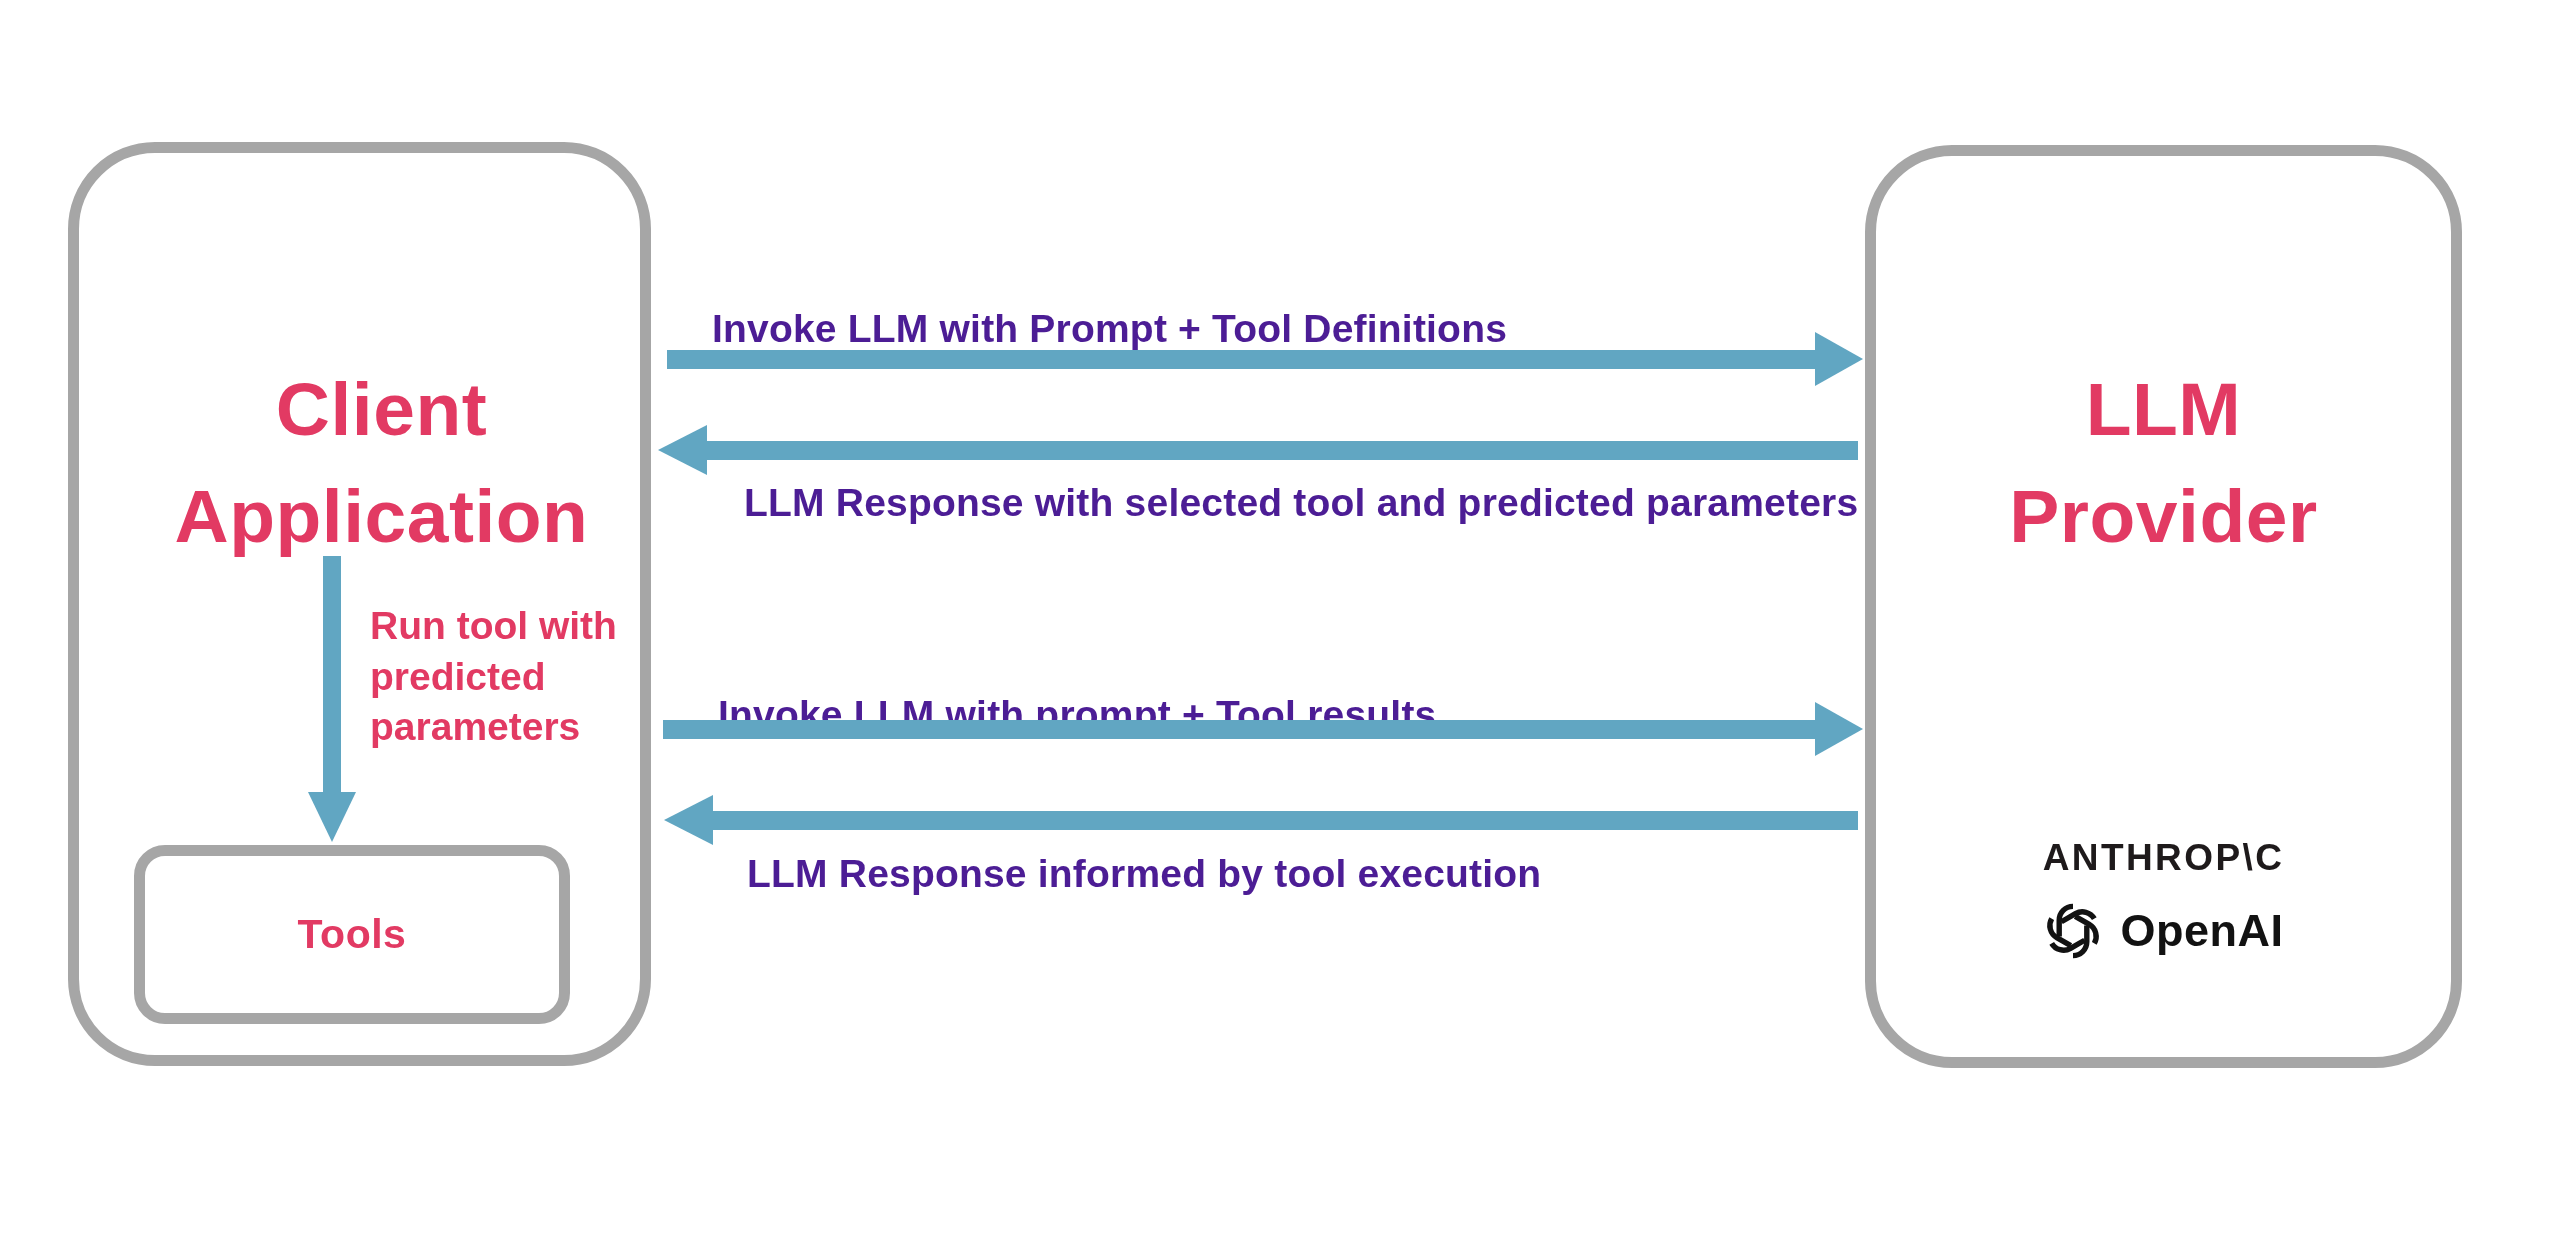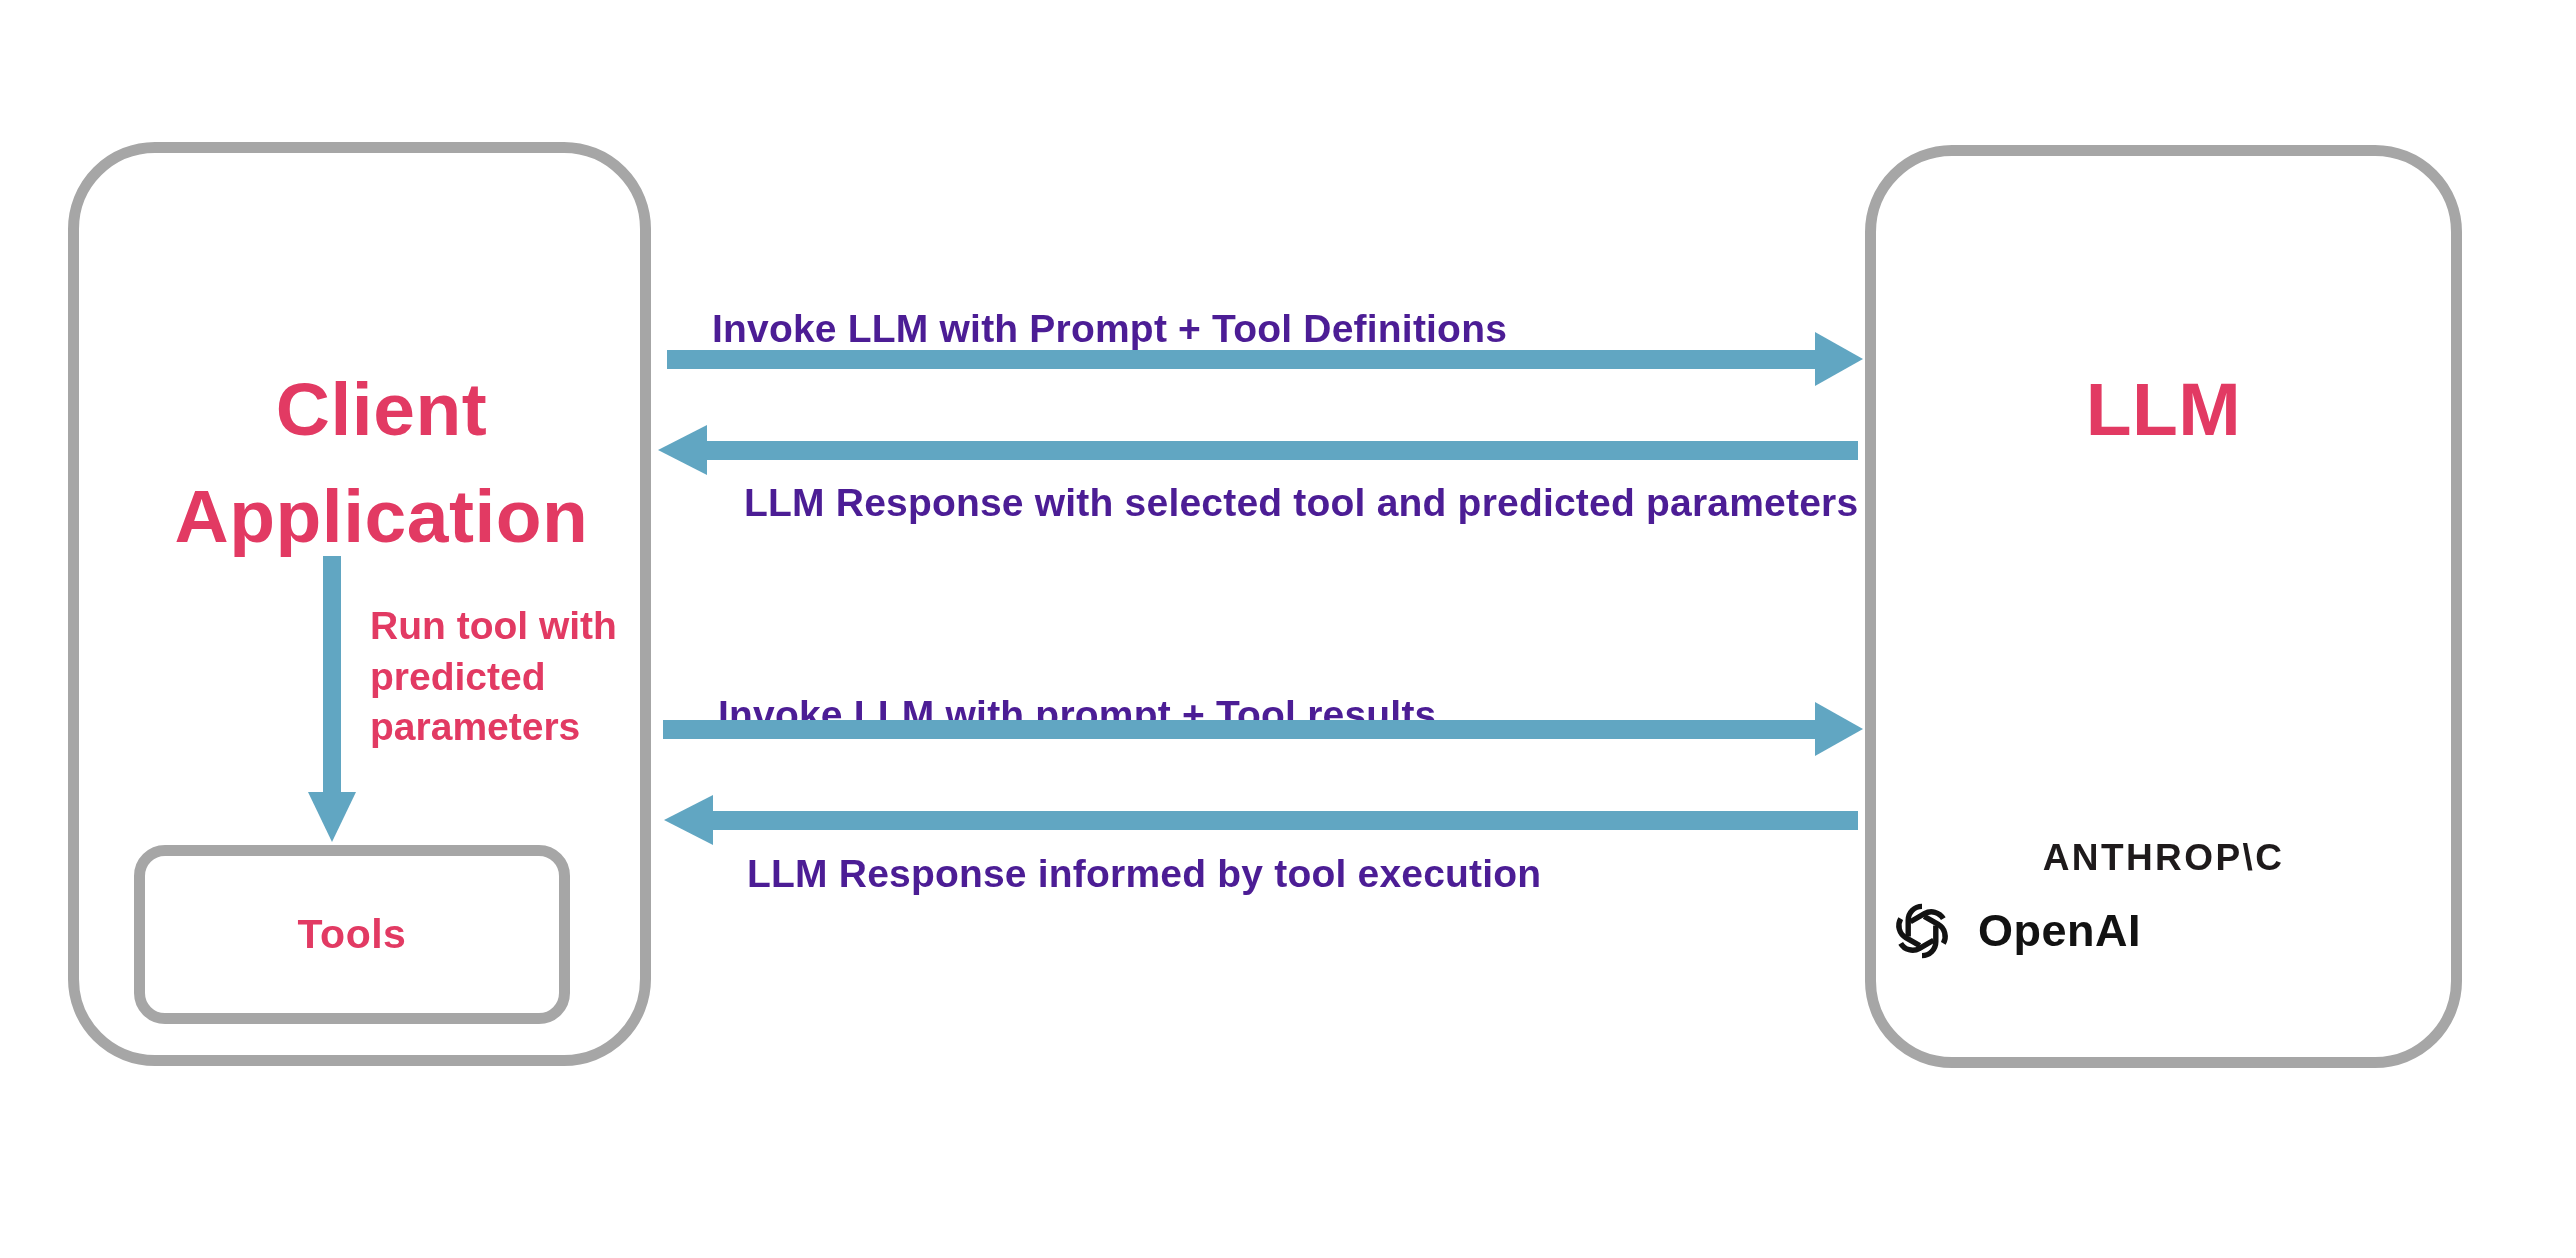--- a/index.html
+++ b/index.html
@@ -130,23 +130,22 @@
     color: #1e1a1b;
     font-size: 37px;
     font-weight: 700;
     letter-spacing: 2.4px;
   }
   #openai-logo {
     position: absolute;
     left: 1865px; top: 901px; width: 597px;
     display: flex;
     align-items: center;
-    justify-content: flex-start;
-    gap: 26px;
-    padding-left: 27px;
+    justify-content: center;
+    gap: 17px;
   }
   #openai-icon svg { display: block; }
   #openai-text {
     color: #121212;
     font-size: 45px;
     font-weight: 700;
     letter-spacing: 0.5px;
   }
 </style>
 </head>
@@ -156,20 +155,21 @@
 
   <div id="client-box" class="big-box"></div>
   <div id="client-title" class="box-title">
     <div>Client</div>
     <div>Application</div>
   </div>
 
   <div id="llm-box" class="big-box"></div>
   <div id="llm-title" class="box-title">
     <div>LLM</div>
+    <div>Provider</div>
   </div>
 
   <div id="tools-box">
     <span id="tools-label">Tools</span>
   </div>
 
   <div id="label-1" class="msg-label">Invoke LLM with Prompt + Tool Definitions</div>
   <div id="shaft-1" class="shaft"></div>
   <div id="head-1" class="head"></div>
 

